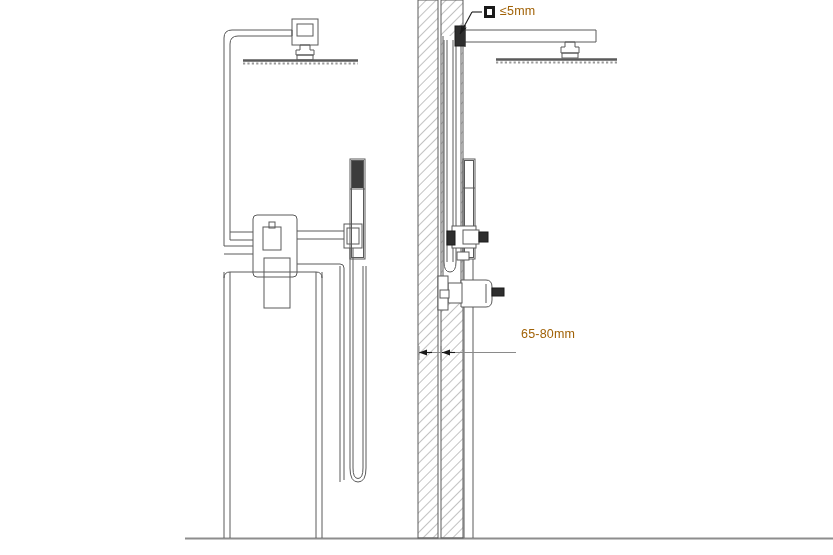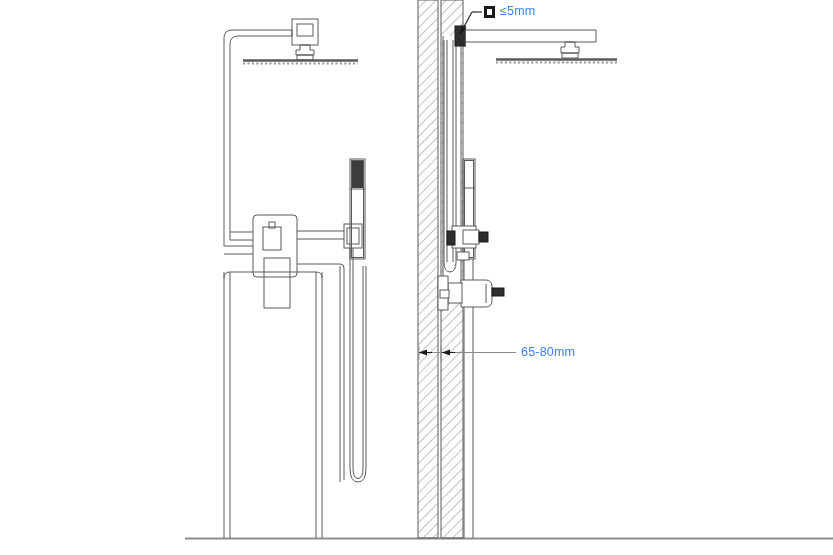--- a/index.html
+++ b/index.html
@@ -22,31 +22,31 @@
     position: absolute;
     left: 0;
     top: 0;
     width: 833px;
     height: 555px;
   }
   .label-text {
     position: absolute;
     font-family: "Liberation Sans", sans-serif;
     font-size: 12.5px;
-    color: #3b82f6;
+    color: #a16207;
     white-space: nowrap;
     letter-spacing: 0.2px;
   }
   #label-max5mm {
     left: 500px;
     top: 4px;
   }
   #label-wall-thickness {
     left: 521px;
-    top: 345px;
+    top: 327px;
   }
   .marker-square {
     position: absolute;
     left: 484px;
     top: 6px;
     width: 11px;
     height: 12px;
     background: #1a1a1a;
   }
   .marker-square::after {

